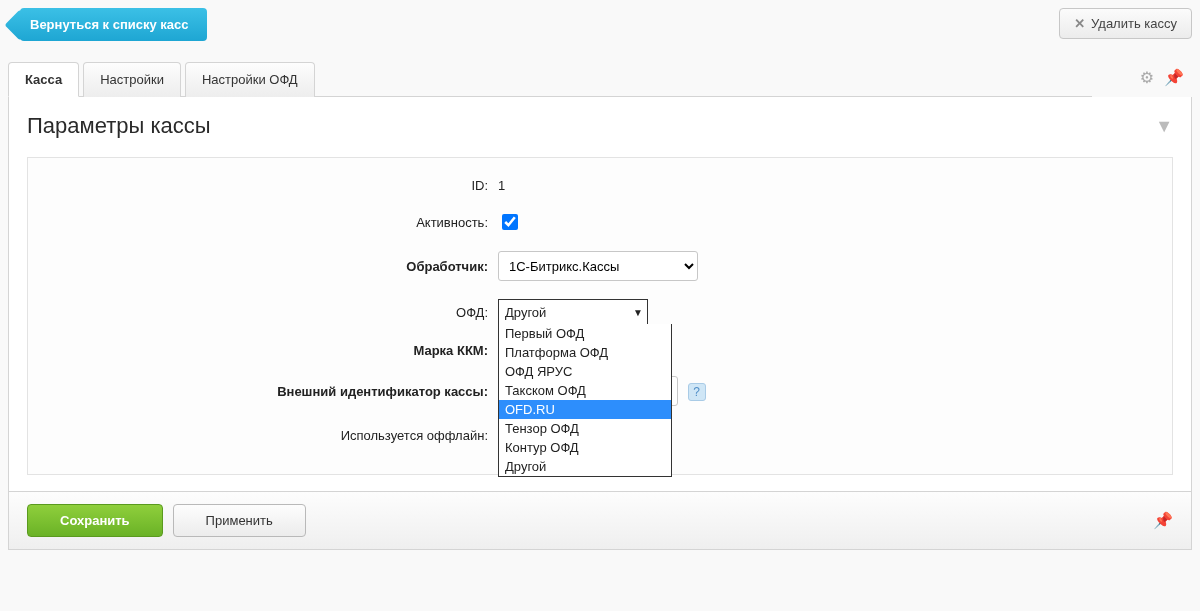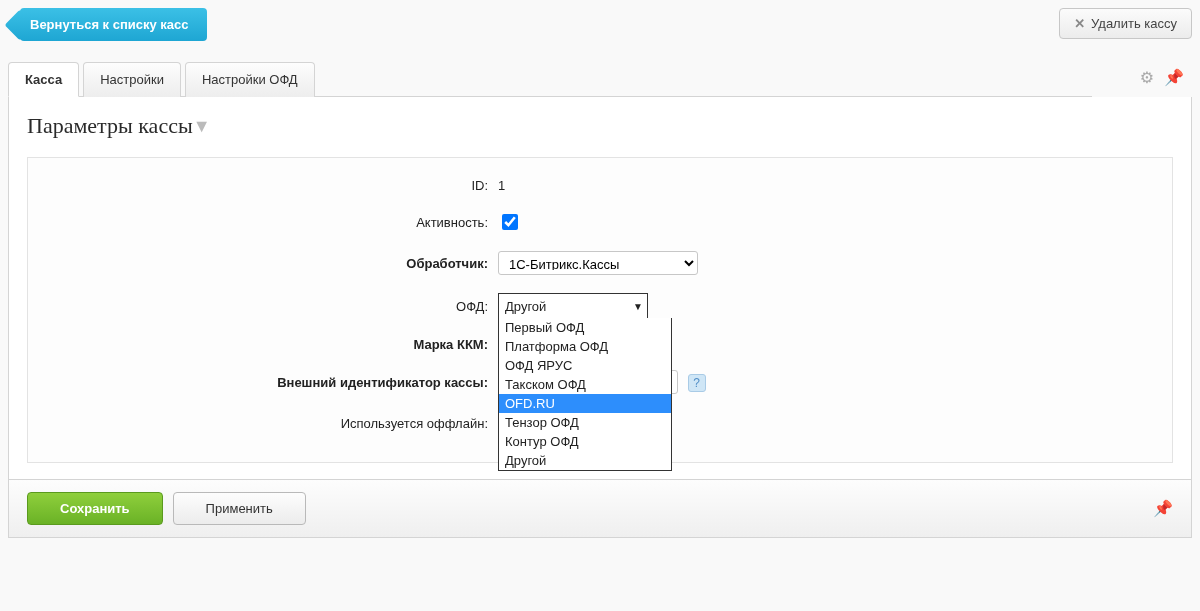--- a/index.html
+++ b/index.html
@@ -67,38 +67,37 @@
   }
   .tab-icons { display: flex; gap: 10px; padding: 0 8px 4px 0; color: #aaa;}
   .tab-icons span { cursor: pointer; font-size: 16px;}
   .panel {
     background: #fff;
     border: 1px solid #d4d4d4;
     border-top: none;
     padding: 0 0 16px 0;
   }
   .panel-title-row {
-    display: flex; align-items: center;
+    display: flex; justify-content: space-between; align-items: center;
     padding: 16px 18px 10px 18px;
-    font-family: Liberation Serif, serif;
   }
   .panel-title { font-size: 22px; color: #2a2a2a; font-weight: normal;}
   .collapse { color: #bbb; font-size: 18px; cursor: pointer;}
   .form-area {
     border: 1px solid #e3e3e3;
     margin: 8px 18px 0 18px;
     background: #fdfdfd;
     padding: 20px 10px 20px 10px;
     position: relative;
   }
   .row { display: flex; align-items: center; margin-bottom: 18px; }
   .label-cell { width: 460px; text-align: right; padding-right: 10px; color: #222;}
   .input-cell { position: relative; }
   select, input[type=text] {
-    width: 200px; height: 24px;
+    width: 200px; height: 30px;
     border: 1px solid #c7c7c7; border-radius: 3px;
     padding: 4px 6px; font-size: 13px; background: #fff;
   }
   input[type=text].wide { width: 180px; }
   input[type=checkbox] { width: 16px; height: 16px; }
   .help {
     display: inline-flex; width: 18px; height: 18px;
     background: #cfe6f6; color: #528fc7; border: 1px solid #a9cbe6;
     border-radius: 3px; align-items: center; justify-content: center;
     font-size: 12px; margin-left: 6px; cursor: pointer;

